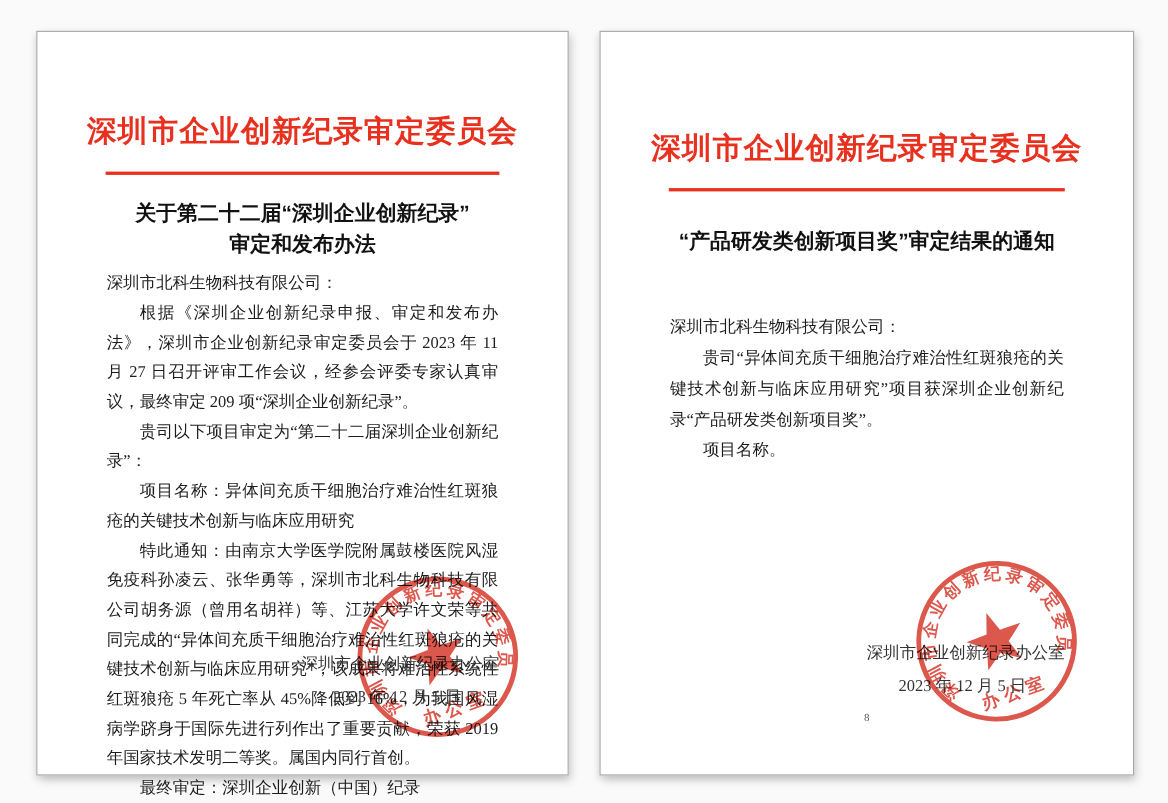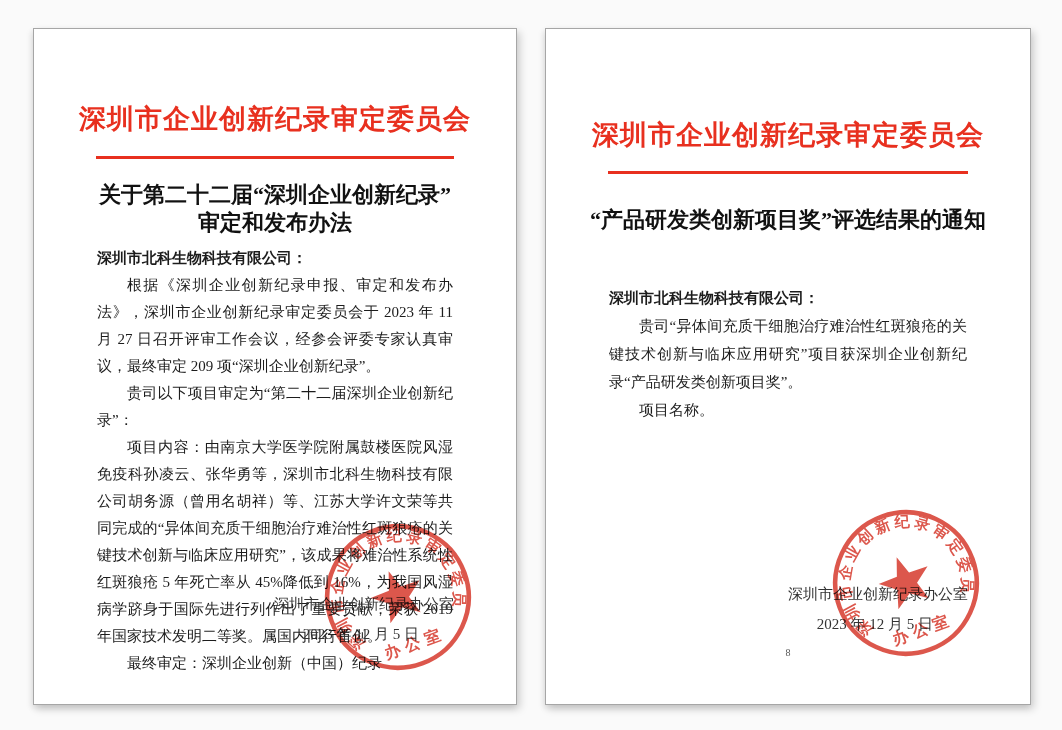--- a/index.html
+++ b/index.html
@@ -43,39 +43,39 @@
   .red-rule{
     position:absolute;left:62px;right:62px;height:3px;
     background:var(--red);
   }
   #page1 .red-rule{top:127px;}
   #page2 .red-rule{top:142px;}
 
   .doc-title{
     position:absolute;left:24px;right:24px;
     text-align:center;
-    font-family:Liberation Serif, serif;
+    font-family:Liberation Sans, sans-serif;
     font-weight:700;
-    font-size:22px;
+    font-size:19px;
     color:#111;
   }
   #page1 .doc-title{top:152px;line-height:28px;}
   #page2 .doc-title{top:175px;line-height:31px;}
 
   .doc-body{
     position:absolute;left:63px;right:63px;
     font-size:15px;
     text-align:justify;
     color:var(--ink);
   }
   #page1 .doc-body{top:216px;line-height:27px;}
   #page2 .doc-body{top:255px;line-height:28px;}
 
   .doc-body p{text-indent:2em;}
-  .doc-body p.addressee{text-indent:0;font-weight:700;}
+  .doc-body p.addressee{text-indent:0;font-weight:400;}
   .b{font-weight:400;}
 
   .signature{
     position:absolute;right:62px;
     text-align:right;
     font-size:15px;
     line-height:30px;
     color:#333;
     white-space:nowrap;
   }
@@ -109,21 +109,22 @@
 
   <div class="doc-title">
     <div>关于第二十二届“深圳企业创新纪录”</div>
     <div>审定和发布办法</div>
   </div>
 
   <div class="doc-body">
     <p class="addressee">深圳市北科生物科技有限公司：</p>
     <p><span>根据《深圳企业创新纪录申报、审定和发布办法》，深圳市企业创新纪录审定委员会于 2023 年 11 月 27 日召开评审工作会议，经参会评委专家认真审议，最终审定 209 项“深圳企业创新纪录”。</span></p>
     <p><span>贵司以下项目审定为“第二十二届深圳企业创新纪录”：</span></p>
-    <p><span class="b">项目内容：</span><span>由南京大学医学院附属鼓楼医院风湿免疫科孙凌云、张华勇等，深圳市北科生物科技有限公司胡务源（曾用名胡祥）等、江苏大学许文荣等共同完成的“异体间充质干细胞治疗难治性红斑狼疮的关键技术创新与临床应用研究”，该成果将难治性系统性红斑狼疮 5 年死亡率从 45%降低到 16%，为我国风湿病学跻身于国际先进行列作出了重要贡献，荣获 2019 年国家技术发明二等奖。属国内同行首创。</span></p>
+    <p><span class="b">项目名称：</span><span>异体间充质干细胞治疗难治性红斑狼疮的关键技术创新与临床应用研究</span></p>
+    <p><span class="b">特此通知：</span><span>由南京大学医学院附属鼓楼医院风湿免疫科孙凌云、张华勇等，深圳市北科生物科技有限公司胡务源（曾用名胡祥）等、江苏大学许文荣等共同完成的“异体间充质干细胞治疗难治性红斑狼疮的关键技术创新与临床应用研究”，该成果将难治性系统性红斑狼疮 5 年死亡率从 45%降低到 16%，为我国风湿病学跻身于国际先进行列作出了重要贡献，荣获 2019 年国家技术发明二等奖。属国内同行首创。</span></p>
     <p><span class="b">最终审定：深圳企业创新（中国）纪录</span></p>
 
   </div>
 
   <div class="signature">
     <div>深圳市企业创新纪录办公室</div>
     <div class="date">2023 年 12 月 5 日</div>
   </div>
 
   <svg class="seal" viewBox="0 0 200 200">
@@ -139,21 +140,21 @@
       <text x="100" y="172" text-anchor="middle" font-size="21" letter-spacing="7" fill="#d6392c" font-weight="700" font-family="Liberation Serif, DejaVu Serif, serif">办公室</text>
     </g>
   </svg>
 </div>
 
 <div class="page" id="page2">
   <div class="doc-header">深圳市企业创新纪录审定委员会</div>
   <div class="red-rule"></div>
 
   <div class="doc-title">
-    <div>“产品研发类创新项目奖”评选结果的通知</div>
+    <div>“产品研发类创新项目奖”审定结果的通知</div>
   </div>
 
   <div class="doc-body">
     <p class="addressee">深圳市北科生物科技有限公司：</p>
     <p><span>贵司</span><span class="b">“异体间充质干细胞治疗难治性红斑狼疮的关键技术创新与临床应用研究”</span><span>项目获深圳企业创新纪录</span><span class="b">“产品研发类创新项目奖”</span><span>。</span></p>
     <p><span>项目名称。</span></p>
   </div>
 
   <div class="signature">
     <div>深圳市企业创新纪录办公室</div>

